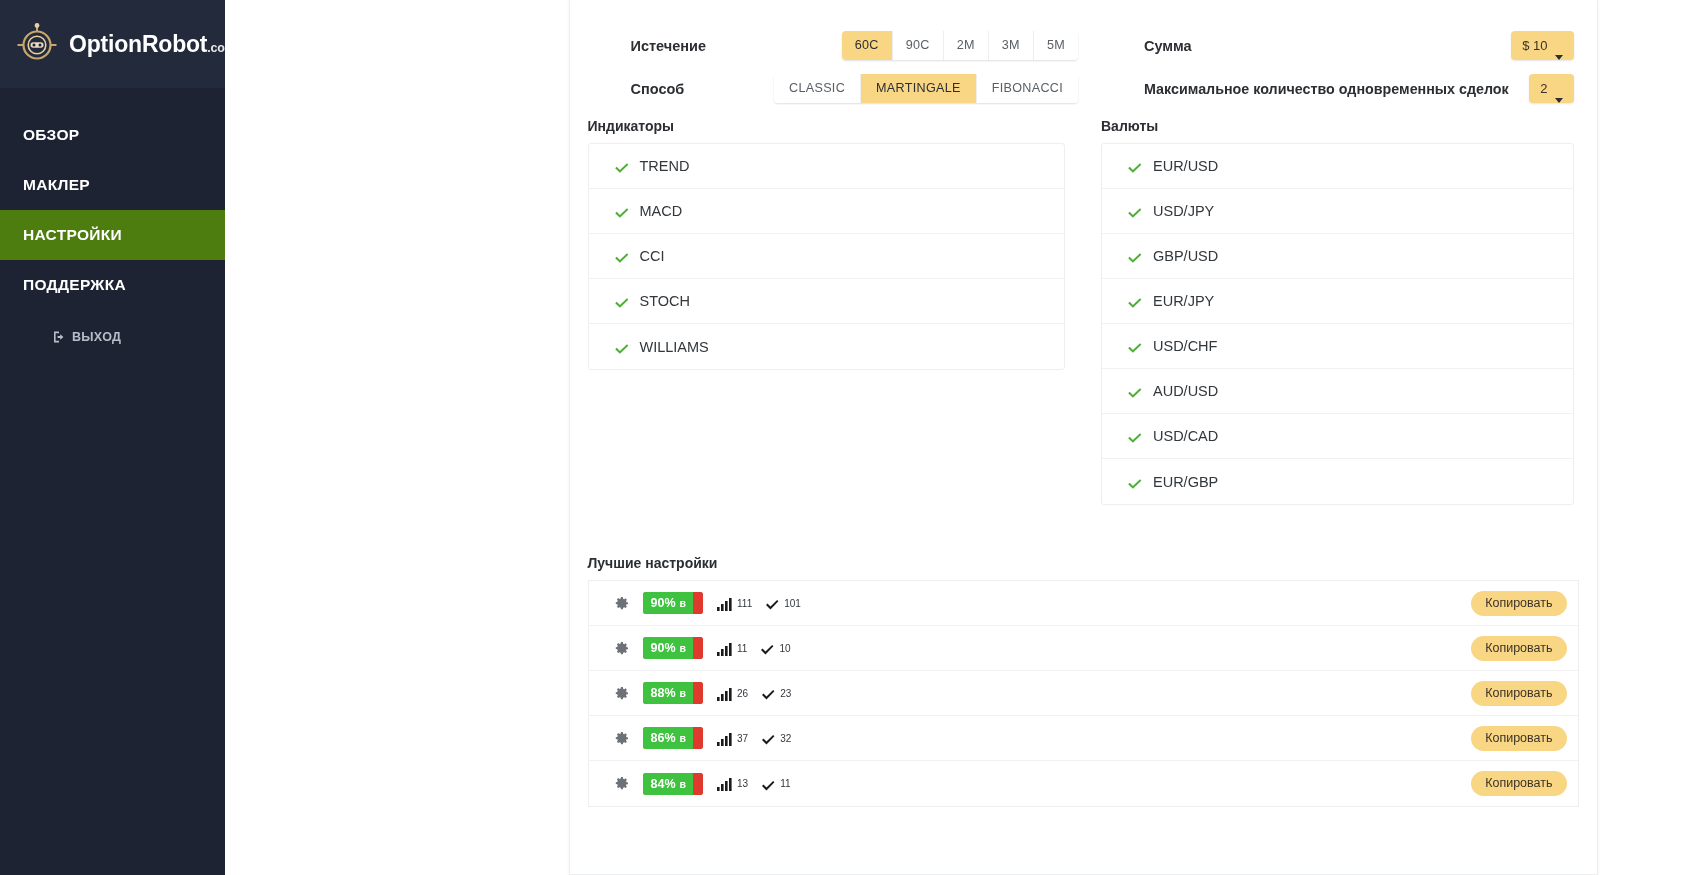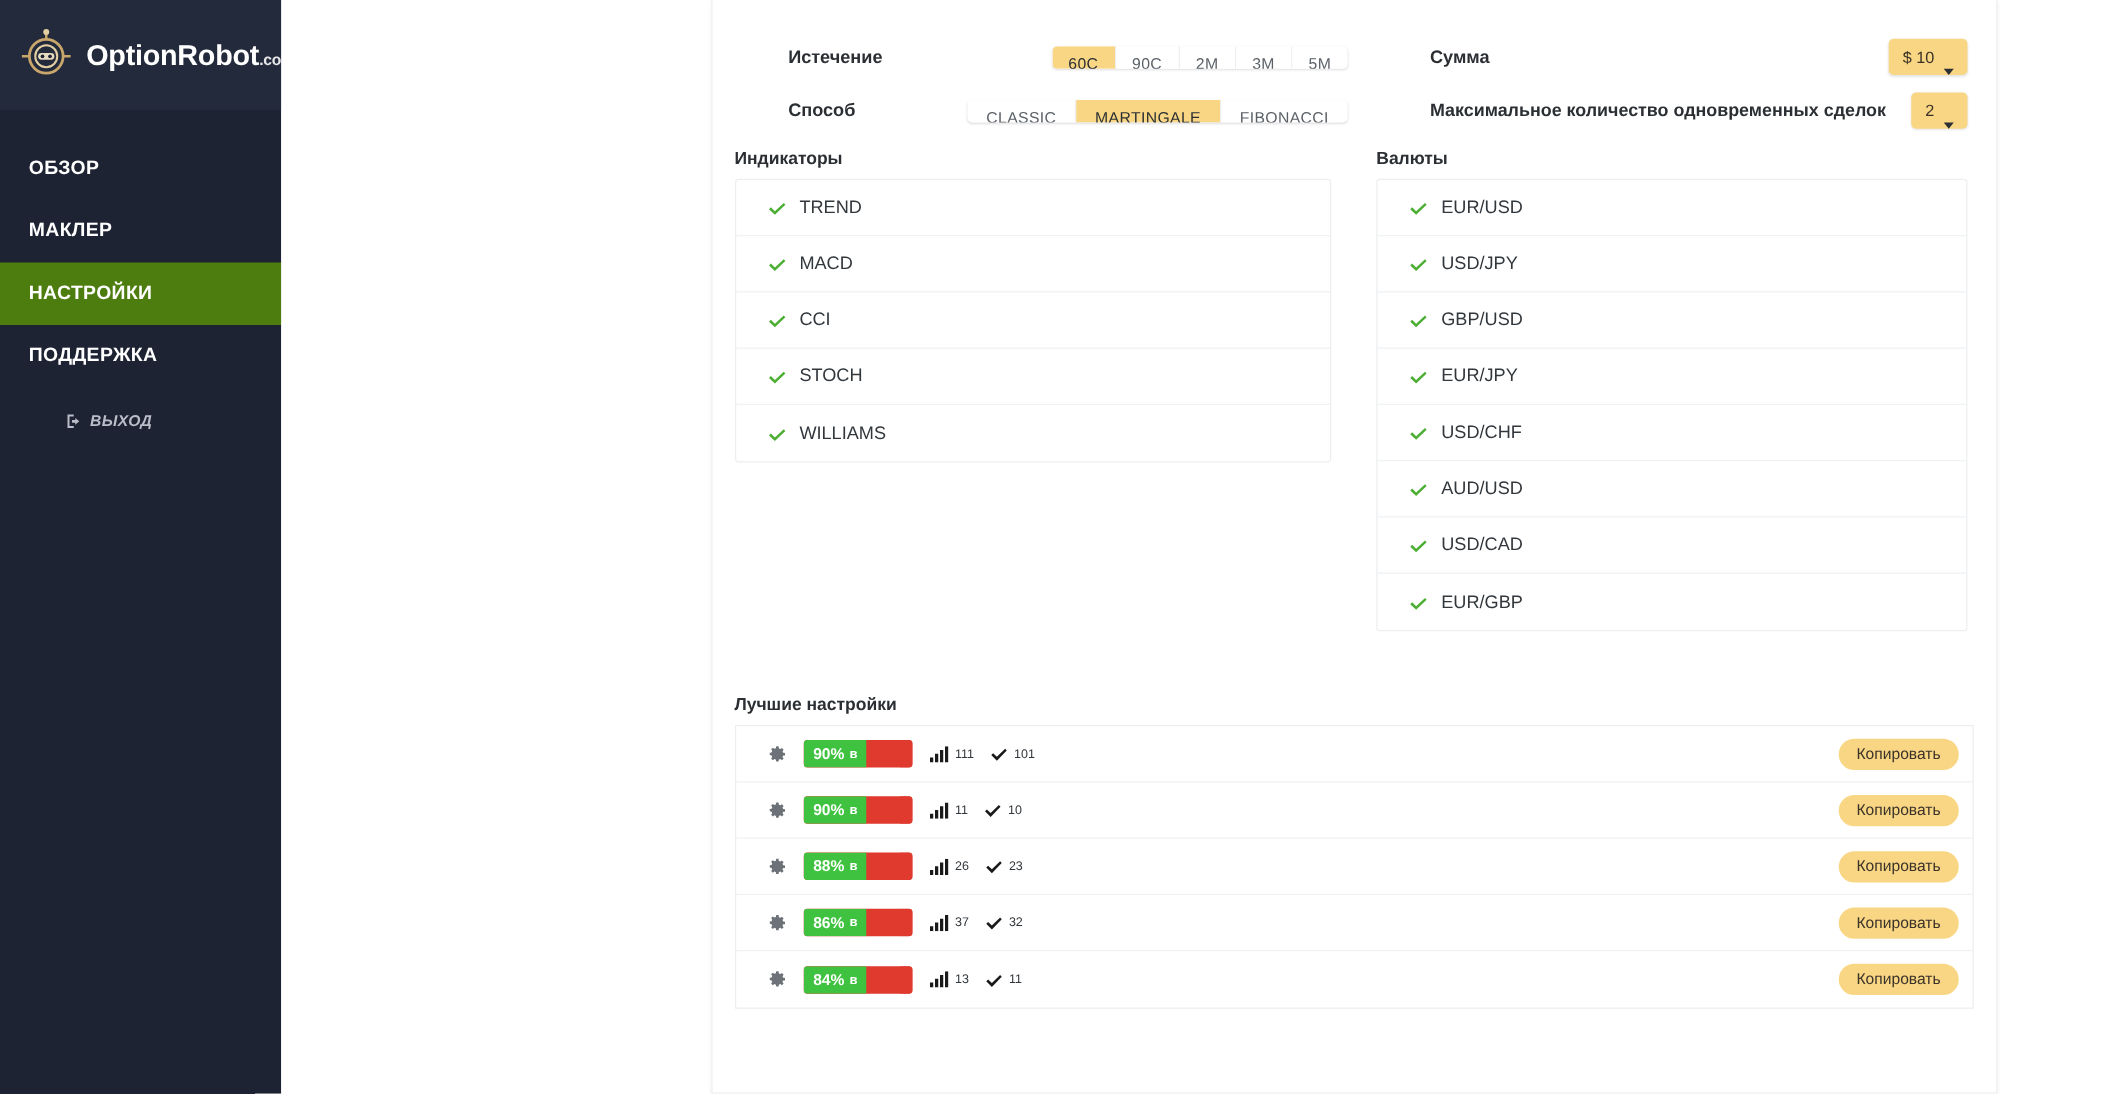--- a/index.html
+++ b/index.html
@@ -32,21 +32,21 @@
   .nav-item {
     height: 50px; display: flex; align-items: center;
     padding-left: 23px; color: #ffffff;
     font-size: 15.5px; font-weight: bold; letter-spacing: 0.3px;
     cursor: pointer; border-left: 0 solid transparent;
   }
   .nav-item.active { background: #4d7c0f; }
   .nav-logout {
     margin-top: 20px; display: flex; align-items: center; gap: 6px;
     padding-left: 52px; color: #b9bdc8;
-    font-size: 12.5px; font-weight: bold; letter-spacing: 0.3px; cursor: pointer; font-style: italic;
+    font-size: 12.5px; font-weight: bold; letter-spacing: 0.3px; cursor: pointer;
   }
   .logout-icon { display: inline-flex; width: 14px; height: 14px; }
 
   
   .main-wrap {
     flex: 1; height: 875px; background: #ffffff;
     display: flex; justify-content: center; padding-top: 0;
   }
   .panel {
     width: 1029px; margin-left: 258px; margin-right: 0;
@@ -69,21 +69,21 @@
   .set-label.long { font-size: 14.3px; }
 
   
   .btn-group {
     display: inline-flex; border-radius: 4px; overflow: hidden;
     box-shadow: 0 1px 2px rgba(0,0,0,0.13);
   }
   .seg {
     background: #ffffff; border: none; border-right: 1px solid #edeef0;
     color: #5a6066; font-size: 12.6px; letter-spacing: 0.3px;
-    padding: 0 13px; height: 18px; line-height: 29px;
+    padding: 0 13px; height: 29px; line-height: 29px;
     cursor: pointer; font-family: inherit;
   }
   .seg:last-child { border-right: none; }
   .seg.active { background: #f9d684; color: #2b2f33; }
   .seg.wide { padding: 0 15px; }
 
   
   .drop {
     background: #f9d684; border: none; border-radius: 4px;
     color: #3b3228; font-size: 13px; padding: 0 11px;
@@ -122,21 +122,21 @@
   .best-box { border: 1px solid #eceef0; border-top: 1px solid #eceef0; }
   .best-row {
     height: 45px; display: flex; align-items: center;
     border-bottom: 1px solid #f0f1f3; padding: 0 11px 0 25px;
   }
   .best-row:last-child { border-bottom: none; }
   .gear { width: 15px; height: 15px; margin-right: 14px; flex: 0 0 15px; }
   .pct-badge {
     display: inline-flex; align-items: center;
     height: 22px; border-radius: 3px; overflow: hidden;
-    background: #e03a2f; margin-right: 14px; gap: 27px;
+    background: #e03a2f; margin-right: 14px;
   }
   .pct-fill {
     background: #3fc23f; color: #ffffff; height: 22px;
     display: inline-flex; align-items: center; justify-content: center;
     padding: 0 7px 0 8px; font-size: 12.5px; font-weight: bold;
     white-space: nowrap;
   }
   .pct-fill .suffix { font-size: 10.5px; margin-left: 4px; font-weight: bold; }
   .pct-tail { width: 10px; height: 22px; background: #e03a2f; }
   .stat { display: inline-flex; align-items: center; gap: 5px; margin-right: 13px; }

